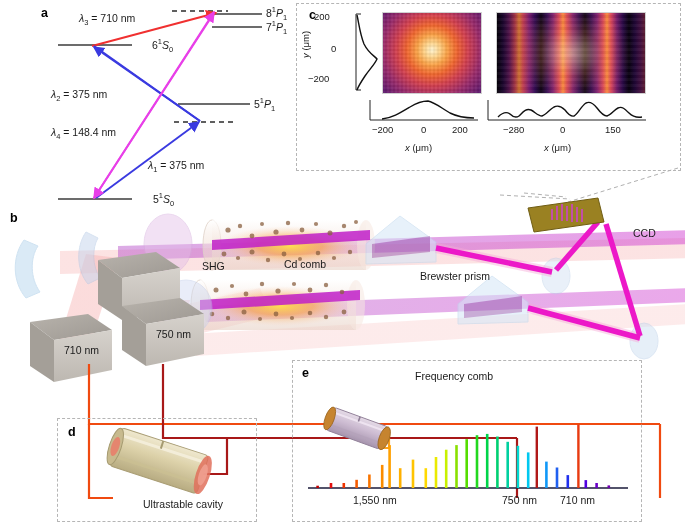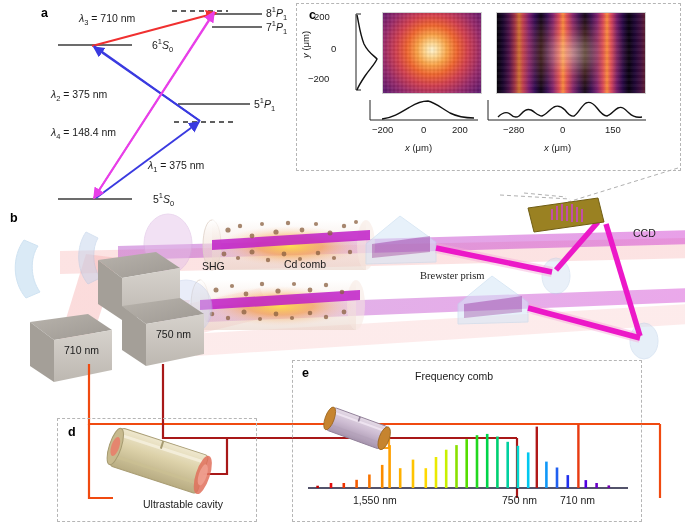--- a/index.html
+++ b/index.html
@@ -337,21 +337,21 @@
         <path d="M122,110 L180,102 L204,118 L146,128 Z" fill="url(#boxTop)"></path>
         <path d="M122,110 L146,128 L146,170 L122,154 Z" fill="#a49f98"></path>
         <path d="M146,128 L204,118 L204,158 L146,170 Z" fill="url(#boxFront)"></path>
       </g>
     </svg>
 
     <div class="abs txt" style="left:154px;top:64px;margin-left:48px;">SHG</div>
     <div class="abs txt" style="left:64px;top:148px;">710 nm</div>
     <div class="abs txt" style="left:156px;top:132px;">750 nm</div>
     <div class="abs txt" style="left:284px;top:62px;">Cd comb</div>
-    <div class="abs txt" style="left:420px;top:74px;font-family:Liberation Serif, serif;">Brewster prism</div>
+    <div class="abs txt" style="left:420px;top:74px;">Brewster prism</div>
     <div class="abs txt" style="left:608px;top:31px;margin-left:25px;">CCD</div>
   </div>
 
   <svg class="abs" style="left:0;top:350px;" width="685" height="178">
 
     <polyline points="89,14 89,74 660,74" fill="none" stroke="#f04a10" stroke-width="2.2"></polyline>
 
     <polyline points="89,74 89,148 113,148" fill="none" stroke="#f04a10" stroke-width="2.2"></polyline>
 
     <polyline points="163,14 163,88 517,88" fill="none" stroke="#a81818" stroke-width="2.2"></polyline>

